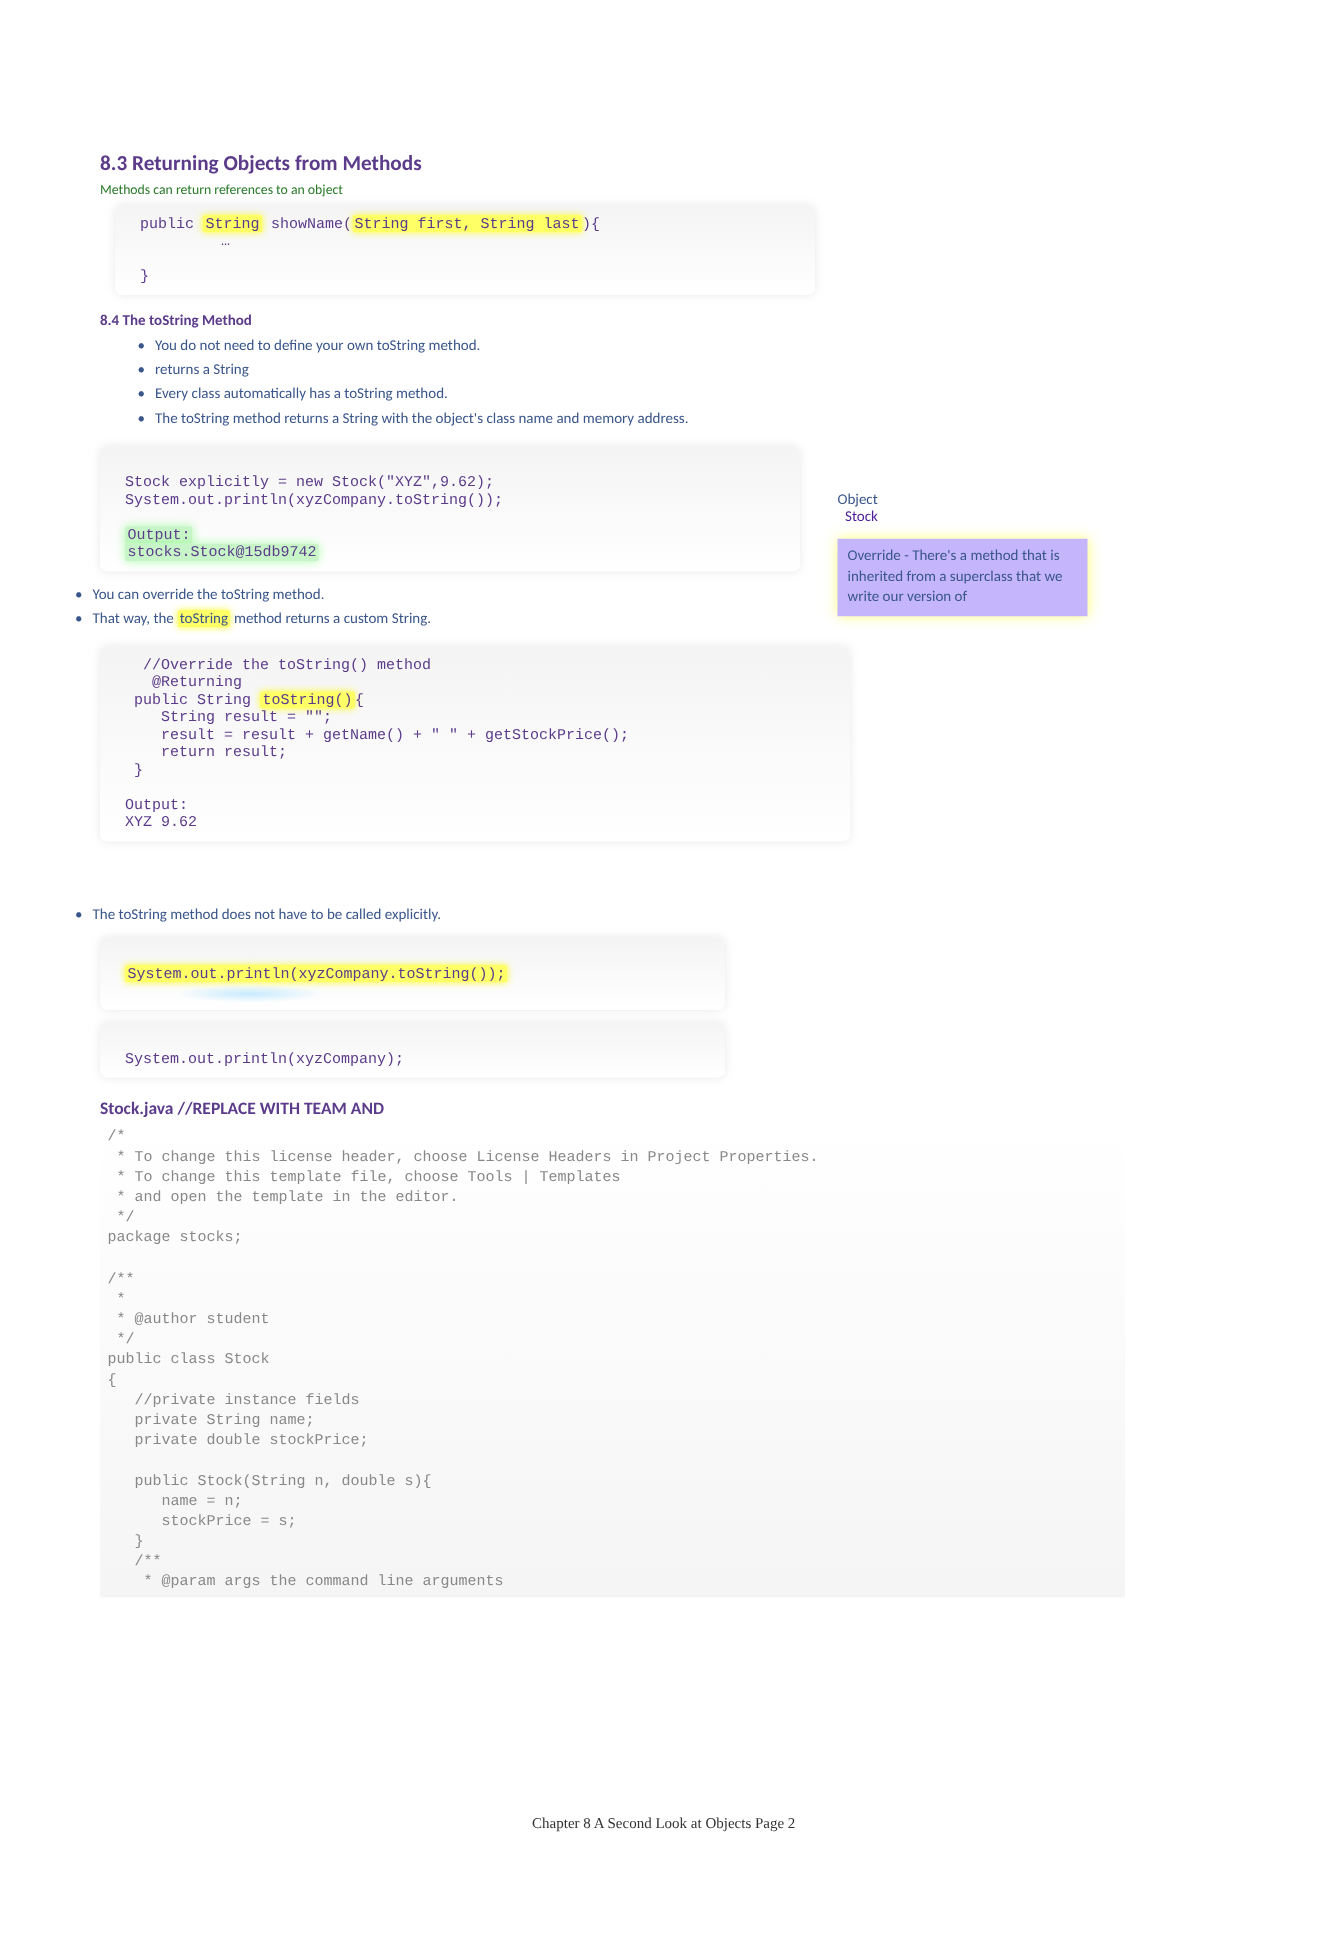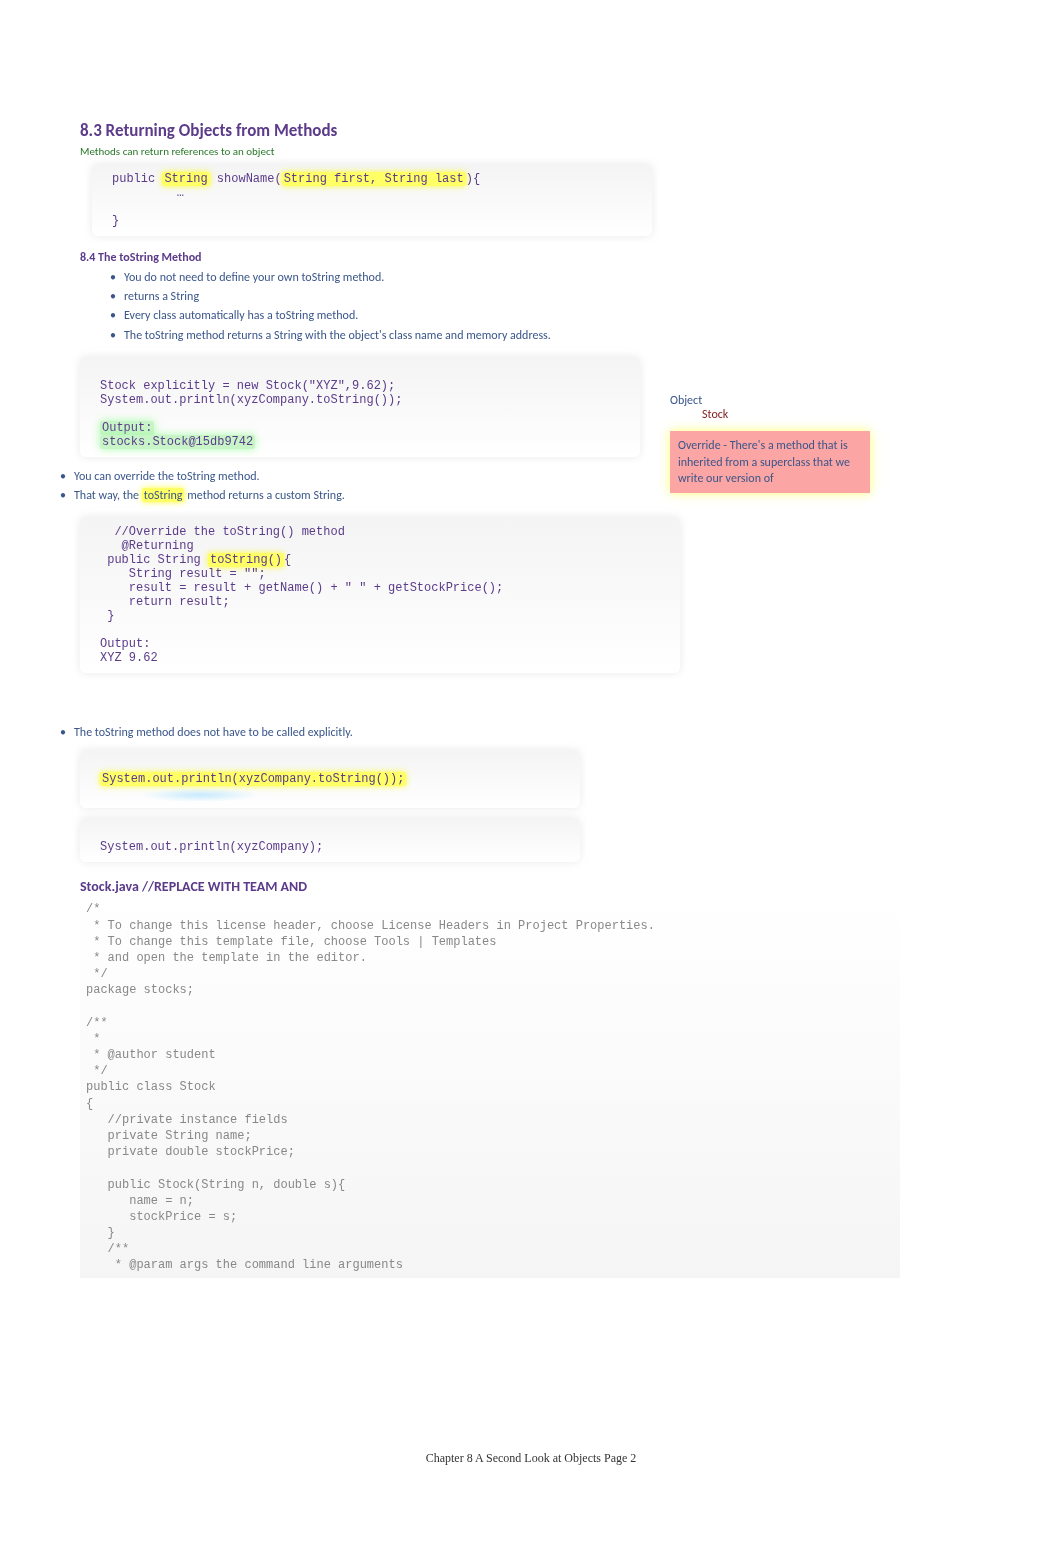--- a/index.html
+++ b/index.html
@@ -43,23 +43,23 @@
   .hlg { background: #c8f5c8; padding: 0 2px; border-radius: 2px; box-shadow: 0 0 8px rgba(150,255,150,0.8); }
   .h84 { color: #5b3b8a; font-size: 12px; font-weight: 600; margin-top: 14px; margin-bottom: 4px; }
   ul.bullets { list-style: none; margin-left: 30px; margin-bottom: 8px; }
   ul.bullets li { position: relative; padding-left: 14px; color: #3a568a; font-size: 12px; line-height: 1.6; }
   ul.bullets li:before { content: "•"; position: absolute; left: 0; color: #3a568a; }
   ul.bullets.outer { margin-left: 0; }
   ul.bullets.outer li { color: #3a568a; }
   .two-col { display: flex; gap: 30px; align-items: flex-start; }
   .left-col { flex: 0 0 560px; }
   .right-col { flex: 1; padding-top: 40px; font-size: 12px; color: #3a568a; }
-  .right-stack { margin-left: 32px; color: #7f1d1d; }
+  .right-stack { margin-left: 6px; color: #4c1d95; }
   .note-yellow {
-    background: #fca5a5;
+    background: #c4b5fd;
     color: #3a568a;
     padding: 6px 8px;
     font-size: 12px;
     width: 200px;
     line-height: 1.4;
     box-shadow: 0 0 10px rgba(255,255,100,0.9);
   }
   .section-spacer { height: 40px; }
   .stock-title { color: #5b3b8a; font-size: 14px; font-weight: 600; margin: 16px 0 2px 0; }
   .stock-code {

